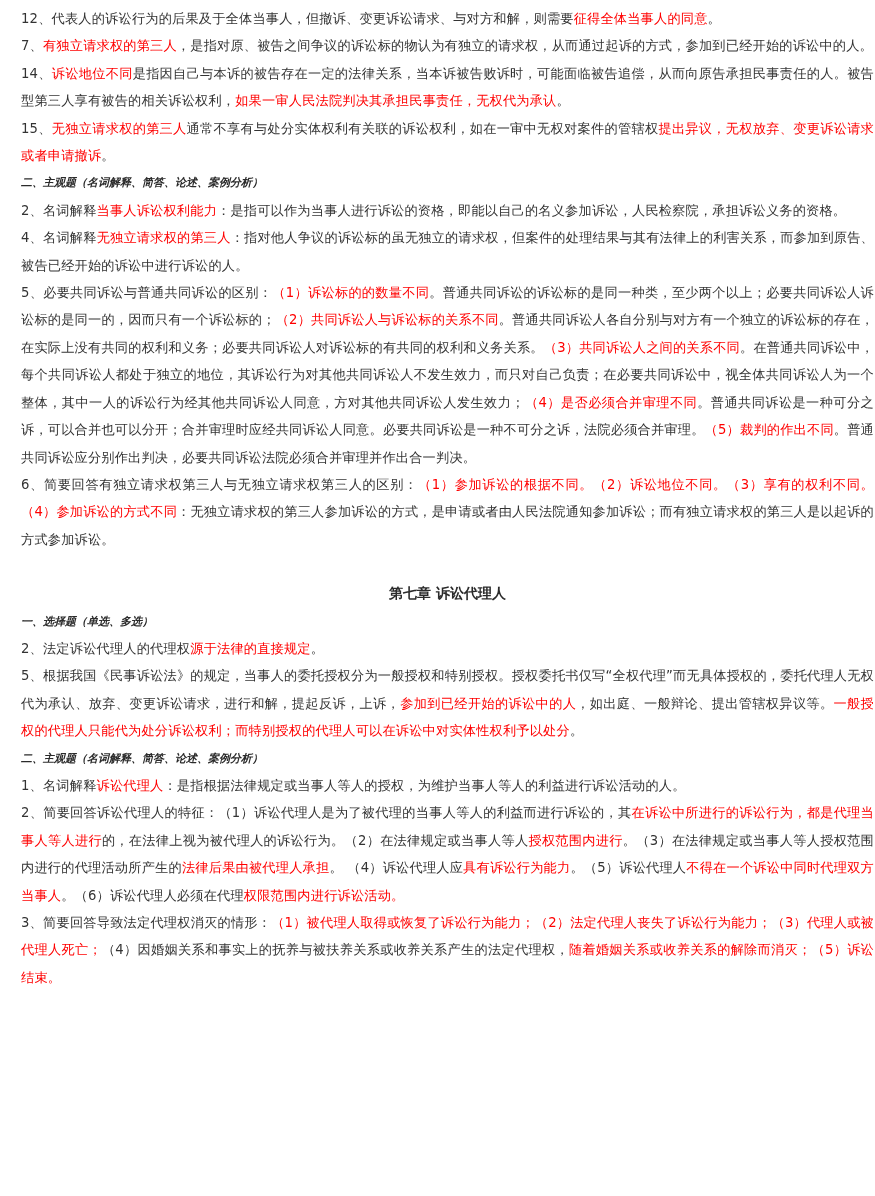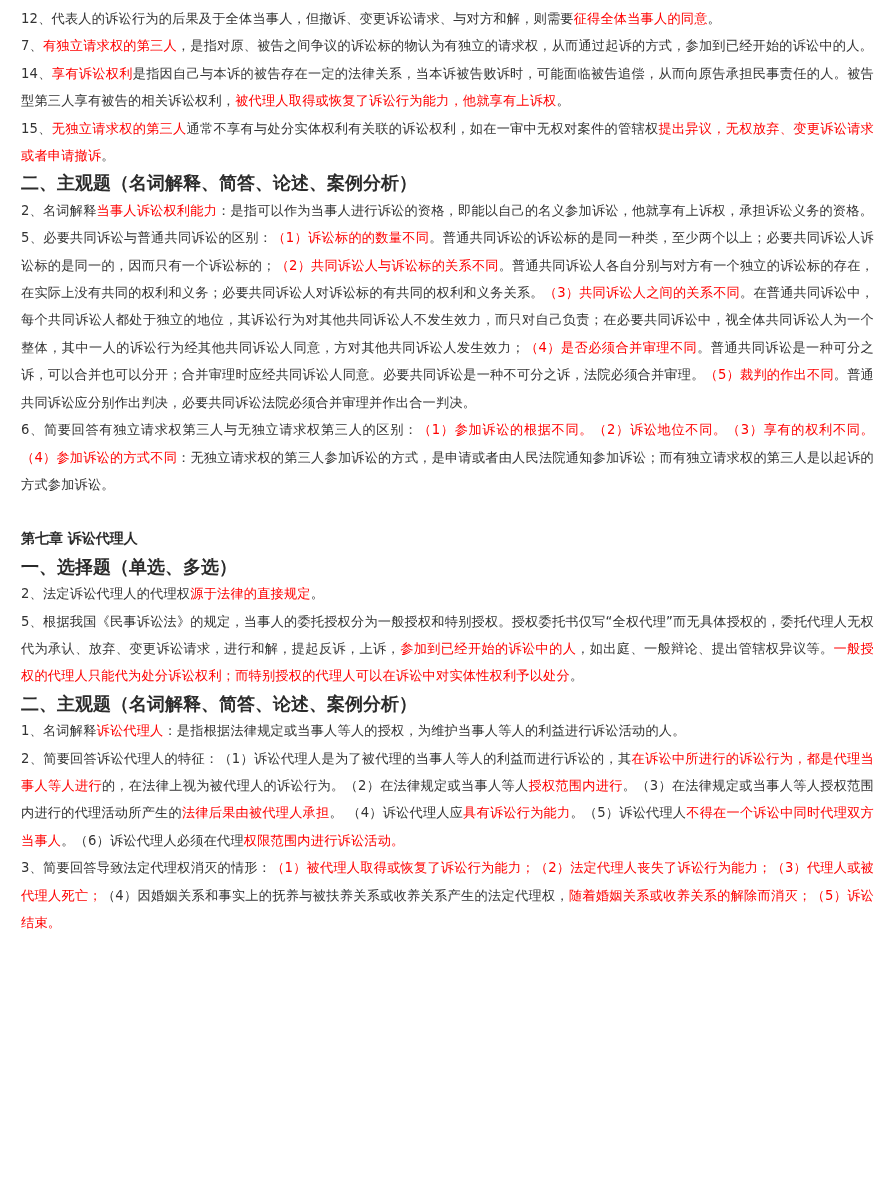--- a/index.html
+++ b/index.html
@@ -26,49 +26,51 @@
   p.item {
     margin: 0;
     line-height: 27.4px;
     text-align: justify;
     letter-spacing: 0.2px;
   }
   p.section {
     margin: 0;
     line-height: 27.4px;
     font-weight: bold;
-    font-size: 18px;
+    font-size: 11px;
     color: var(--heading-color, #2b2b2b);
+    font-style: italic;
   }
   p.chapter {
     margin: 27px 0 0 0;
     line-height: 27.4px;
     font-weight: bold;
     font-size: 14px;
-    text-align: left;
+    text-align: center;
     color: var(--heading-color, #2b2b2b);
   }
   .red {
     color: var(--highlight-color, #ff0000);
   }
   .k {
     color: inherit;
   }
 </style>
 </head>
 <body>
 
 <div class="page" style="--highlight-color: #ff0000; --text-color: #333333; --heading-color: #2b2b2b;">
   <div>
       <p class="item"><span class="k">12、代表人的诉讼行为的后果及于全体当事人，但撤诉、变更诉讼请求、与对方和解，则需要</span><span class="red">征得全体当事人的同意</span><span class="k">。</span></p>
       <p class="item"><span class="k">7、</span><span class="red">有独立请求权的第三人</span><span class="k">，是指对原、被告之间争议的诉讼标的物认为有独立的请求权，从而通过起诉的方式，参加到已经开始的诉讼中的人。</span></p>
-      <p class="item"><span class="k">14、</span><span class="red">享有诉讼权利</span><span class="k">是指因自己与本诉的被告存在一定的法律关系，当本诉被告败诉时，可能面临被告追偿，从而向原告承担民事责任的人。被告型第三人享有被告的相关诉讼权利，</span><span class="red">被代理人取得或恢复了诉讼行为能力，他就享有上诉权</span><span class="k">。</span></p>
+      <p class="item"><span class="k">14、</span><span class="red">诉讼地位不同</span><span class="k">是指因自己与本诉的被告存在一定的法律关系，当本诉被告败诉时，可能面临被告追偿，从而向原告承担民事责任的人。被告型第三人享有被告的相关诉讼权利，</span><span class="red">如果一审人民法院判决其承担民事责任，无权代为承认</span><span class="k">。</span></p>
       <p class="item"><span class="k">15、</span><span class="red">无独立请求权的第三人</span><span class="k">通常不享有与处分实体权利有关联的诉讼权利，如在一审中无权对案件的管辖权</span><span class="red">提出异议，无权放弃、变更诉讼请求或者申请撤诉</span><span class="k">。</span></p>
       <p class="section"><span class="k">二、主观题（名词解释、简答、论述、案例分析）</span></p>
-      <p class="item"><span class="k">2、名词解释</span><span class="red">当事人诉讼权利能力</span><span class="k">：是指可以作为当事人进行诉讼的资格，即能以自己的名义参加诉讼，他就享有上诉权，承担诉讼义务的资格。</span></p>
+      <p class="item"><span class="k">2、名词解释</span><span class="red">当事人诉讼权利能力</span><span class="k">：是指可以作为当事人进行诉讼的资格，即能以自己的名义参加诉讼，人民检察院，承担诉讼义务的资格。</span></p>
+      <p class="item"><span class="k">4、名词解释</span><span class="red">无独立请求权的第三人</span><span class="k">：指对他人争议的诉讼标的虽无独立的请求权，但案件的处理结果与其有法律上的利害关系，而参加到原告、被告已经开始的诉讼中进行诉讼的人。</span></p>
       <p class="item"><span class="k">5、必要共同诉讼与普通共同诉讼的区别：</span><span class="red">（1）诉讼标的的数量不同</span><span class="k">。普通共同诉讼的诉讼标的是同一种类，至少两个以上；必要共同诉讼人诉讼标的是同一的，因而只有一个诉讼标的；</span><span class="red">（2）共同诉讼人与诉讼标的关系不同</span><span class="k">。普通共同诉讼人各自分别与对方有一个独立的诉讼标的存在，在实际上没有共同的权利和义务；必要共同诉讼人对诉讼标的有共同的权利和义务关系。</span><span class="red">（3）共同诉讼人之间的关系不同</span><span class="k">。在普通共同诉讼中，每个共同诉讼人都处于独立的地位，其诉讼行为对其他共同诉讼人不发生效力，而只对自己负责；在必要共同诉讼中，视全体共同诉讼人为一个整体，其中一人的诉讼行为经其他共同诉讼人同意，方对其他共同诉讼人发生效力；</span><span class="red">（4）是否必须合并审理不同</span><span class="k">。普通共同诉讼是一种可分之诉，可以合并也可以分开；合并审理时应经共同诉讼人同意。必要共同诉讼是一种不可分之诉，法院必须合并审理。</span><span class="red">（5）裁判的作出不同</span><span class="k">。普通共同诉讼应分别作出判决，必要共同诉讼法院必须合并审理并作出合一判决。</span></p>
       <p class="item"><span class="k">6、简要回答有独立请求权第三人与无独立请求权第三人的区别：</span><span class="red">（1）参加诉讼的根据不同。（2）诉讼地位不同。（3）享有的权利不同。（4）参加诉讼的方式不同</span><span class="k">：无独立请求权的第三人参加诉讼的方式，是申请或者由人民法院通知参加诉讼；而有独立请求权的第三人是以起诉的方式参加诉讼。</span></p>
       <p class="chapter"><span class="k">第七章 诉讼代理人</span></p>
       <p class="section"><span class="k">一、选择题（单选、多选）</span></p>
       <p class="item"><span class="k">2、法定诉讼代理人的代理权</span><span class="red">源于法律的直接规定</span><span class="k">。</span></p>
       <p class="item"><span class="k">5、根据我国《民事诉讼法》的规定，当事人的委托授权分为一般授权和特别授权。授权委托书仅写“全权代理”而无具体授权的，委托代理人无权代为承认、放弃、变更诉讼请求，进行和解，提起反诉，上诉，</span><span class="red">参加到已经开始的诉讼中的人</span><span class="k">，如出庭、一般辩论、提出管辖权异议等。</span><span class="red">一般授权的代理人只能代为处分诉讼权利；而特别授权的代理人可以在诉讼中对实体性权利予以处分</span><span class="k">。</span></p>
       <p class="section"><span class="k">二、主观题（名词解释、简答、论述、案例分析）</span></p>
       <p class="item"><span class="k">1、名词解释</span><span class="red">诉讼代理人</span><span class="k">：是指根据法律规定或当事人等人的授权，为维护当事人等人的利益进行诉讼活动的人。</span></p>
       <p class="item"><span class="k">2、简要回答诉讼代理人的特征：（1）诉讼代理人是为了被代理的当事人等人的利益而进行诉讼的，其</span><span class="red">在诉讼中所进行的诉讼行为，都是代理当事人等人进行</span><span class="k">的，在法律上视为被代理人的诉讼行为。（2）在法律规定或当事人等人</span><span class="red">授权范围内进行</span><span class="k">。（3）在法律规定或当事人等人授权范围内进行的代理活动所产生的</span><span class="red">法律后果由被代理人承担</span><span class="k">。 （4）诉讼代理人应</span><span class="red">具有诉讼行为能力</span><span class="k">。（5）诉讼代理人</span><span class="red">不得在一个诉讼中同时代理双方当事人</span><span class="k">。（6）诉讼代理人必须在代理</span><span class="red">权限范围内进行诉讼活动。</span></p>
       <p class="item"><span class="k">3、简要回答导致法定代理权消灭的情形：</span><span class="red">（1）被代理人取得或恢复了诉讼行为能力；（2）法定代理人丧失了诉讼行为能力；（3）代理人或被代理人死亡；</span><span class="k">（4）因婚姻关系和事实上的抚养与被扶养关系或收养关系产生的法定代理权，</span><span class="red">随着婚姻关系或收养关系的解除而消灭；（5）诉讼结束。</span></p>

